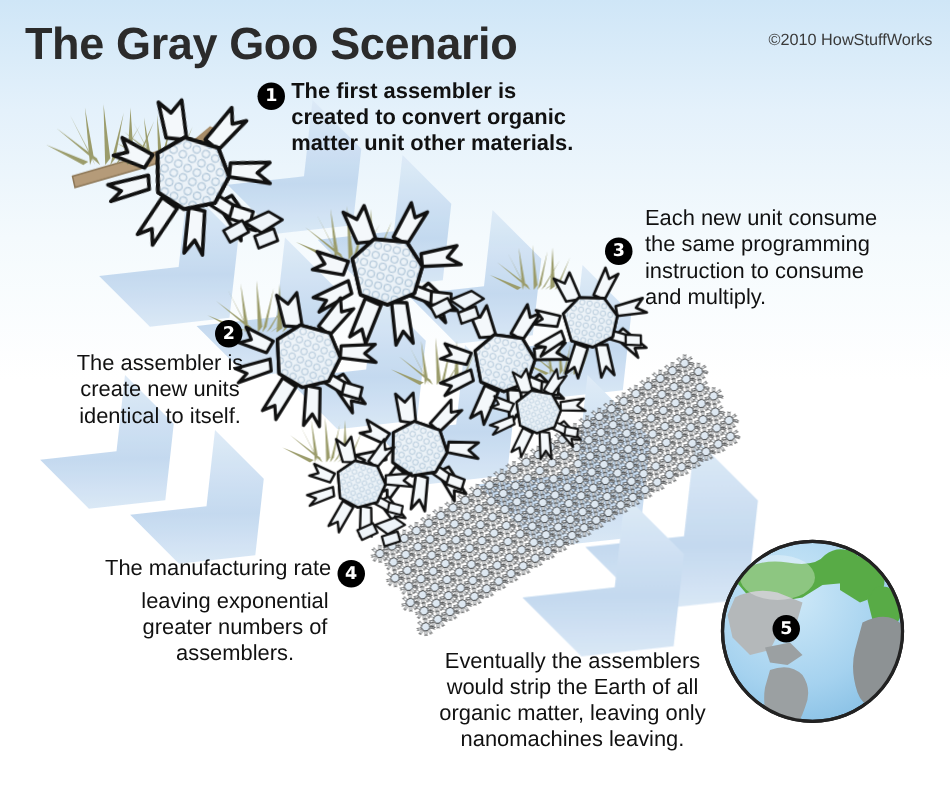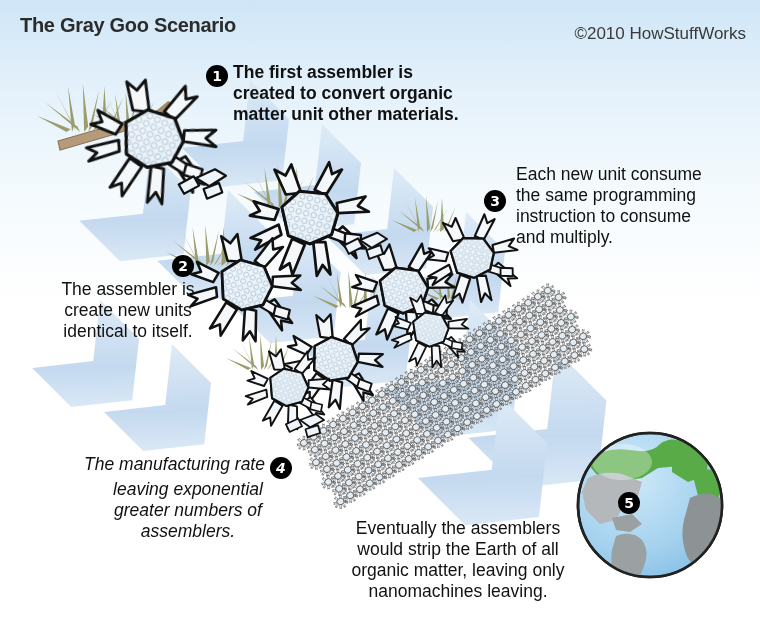--- a/index.html
+++ b/index.html
@@ -13,47 +13,47 @@
     position:relative;width:760px;height:633px;overflow:hidden;
     background:linear-gradient(180deg,#cfe6f7 0%,#e4f1fb 14%,#f4fafd 30%,#ffffff 48%,#ffffff 100%);
   }
   .layer{position:absolute;left:0;top:0;width:760px;height:633px;}
   #art{z-index:2;}
   #text-layer{z-index:6;}
 
   
   #title{
     position:absolute;left:20px;top:14px;
-    font-size:20px;font-weight:bold;color:#2b2b2b;
+    font-size:36px;font-weight:bold;color:#2b2b2b;
     letter-spacing:-.3px;white-space:nowrap;
   }
   #copyright{
     position:absolute;right:14px;top:24px;
-    font-size:17px;color:#3a3a3a;white-space:nowrap;
+    font-size:13px;color:#3a3a3a;white-space:nowrap;
   }
 
   
   .callout{position:absolute;color:#111;font-size:17.5px;line-height:1.20;}
   .badge{
     display:inline-block;width:22px;height:22px;border-radius:50%;
     background:#000;color:#fff;font-size:14px;font-weight:bold;
     text-align:center;line-height:22px;vertical-align:-3px;
     font-family:"DejaVu Sans",sans-serif;
   }
 
   #c1{left:206px;top:62px;width:300px;}
   #c1 .txt{display:inline-block;vertical-align:top;width:268px;margin-left:5px;font-weight:bold;}
 
   #c2{left:28px;top:252px;width:200px;text-align:center;}
   #c2 .badge{margin-bottom:2px;margin-left:110px;}
 
   #c3{left:516px;top:164px;width:238px;}
   #c3 .badge{position:absolute;left:-32px;top:26px;}
 
-  #c4{left:58px;top:454px;width:260px;text-align:center;font-style:italic;}
+  #c4{left:58px;top:444px;width:260px;text-align:center;}
   #c4 .badge{margin-left:5px;}
 
   #c5{left:318px;top:518px;width:280px;text-align:center;}
   #c5 .badge{position:absolute;right:-42px;top:-26px;}
 
   .nowrap{white-space:nowrap;}
 </style>
 </head>
 <body>
 

